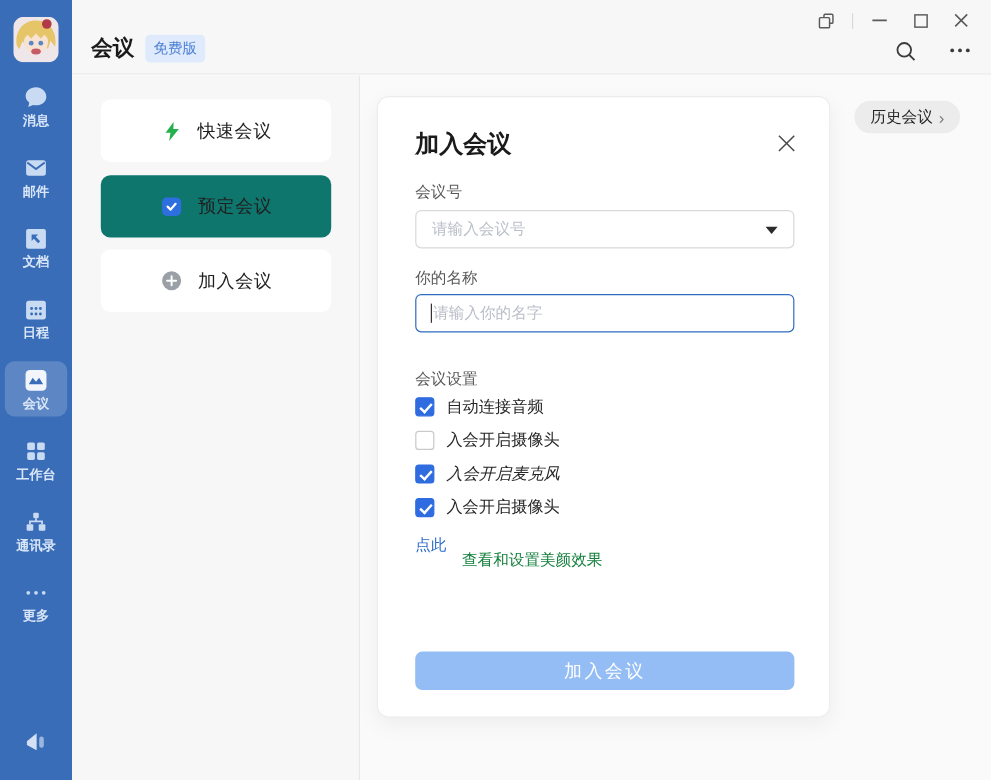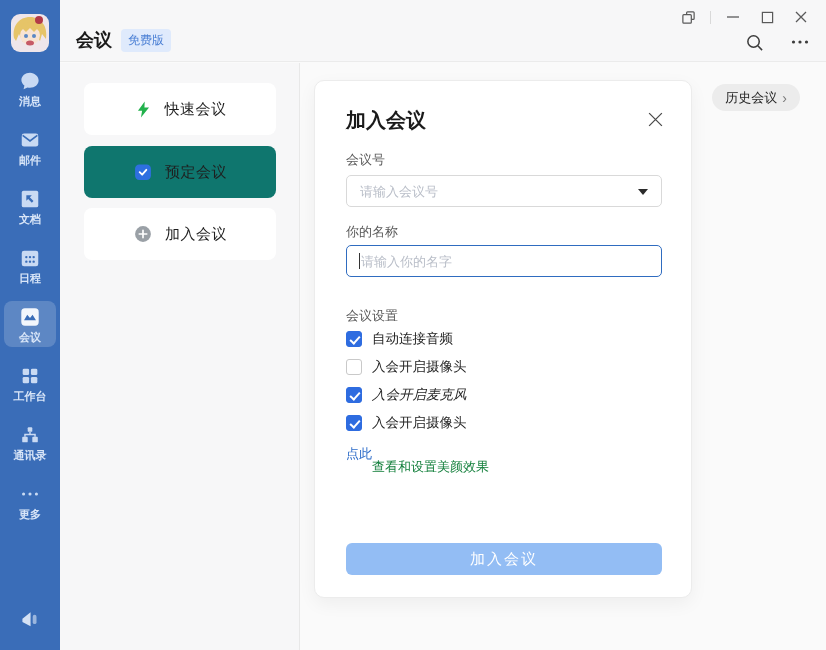--- a/index.html
+++ b/index.html
@@ -48,34 +48,34 @@
   
   .modal { position:absolute; left:13px; top:17px; width:378px; height:518px; background:#fff;
            border:1px solid #ececec; border-radius:10px; box-shadow:0 6px 18px rgba(0,0,0,0.05); }
   .modal-title { position:absolute; left:31px; top:26px; font-size:20px; font-weight:bold; color:#1a1a1a; }
   .modal-close { position:absolute; right:24px; top:26px; width:24px; height:24px; display:flex;
                  align-items:center; justify-content:center; cursor:pointer; }
   .f-label { position:absolute; left:31px; font-size:13px; color:#595959; }
   .field { position:absolute; left:31px; width:316px; height:32px; border:1px solid #d9d9d9;
            border-radius:5px; background:#fff; }
   .field input { width:100%; height:100%; border:none; outline:none; background:transparent;
-                 padding:0 30px 0 13px; font-size:13px; color:#4d7c0f; font-family:Liberation Sans, sans-serif; }
+                 padding:0 30px 0 13px; font-size:13px; color:#4d7c0f; font-family:Liberation Serif, serif; }
   .field input::placeholder { color:#b9bec8; }
   .field.focused { border:1.5px solid #2f6cc0; }
   .field.focused input { padding-left:14px; }
   .caret-bar { position:absolute; left:12px; top:7px; width:1px; height:16px; background:#333; }
   .dd-caret { position:absolute; right:13px; top:13px; width:0; height:0;
               border-left:5px solid transparent; border-right:5px solid transparent; border-top:6px solid #2b2b2b; cursor:pointer; }
   .cb-row { position:absolute; left:31px; display:flex; align-items:center; gap:10px; cursor:pointer; }
   .cb { width:16px; height:16px; border-radius:3px; border:1px solid #c9c9c9; background:#fff; position:relative; flex:0 0 auto; }
   .cb.checked { background:#2e6ce0; border-color:#2e6ce0; }
   .cb.checked::after { content:""; position:absolute; left:4.5px; top:1.5px; width:4px; height:8px;
                        border:solid #fff; border-width:0 2px 2px 0; transform:rotate(42deg); }
   .cb-row .cb-label { font-size:13.5px; color:#262626; }
-  .beauty-row { position:absolute; left:31px; display:flex; font-size:13px; }
+  .beauty-row { position:absolute; left:31px; display:flex; gap:13px; font-size:13px; }
   .beauty-link { color:#2d6cc9; cursor:pointer; }
   .beauty-text { color:#15803d;margin-top:13px; }
   .submit-btn { position:absolute; left:31px; bottom:22px; width:316px; height:32px; border:none;
                 border-radius:6px; background:#93bdf4; color:#ffffff; font-size:15px;
                 font-family:inherit; letter-spacing:2px; cursor:pointer; }
 </style>
 </head>
 <body>
 
 <div class="app">

